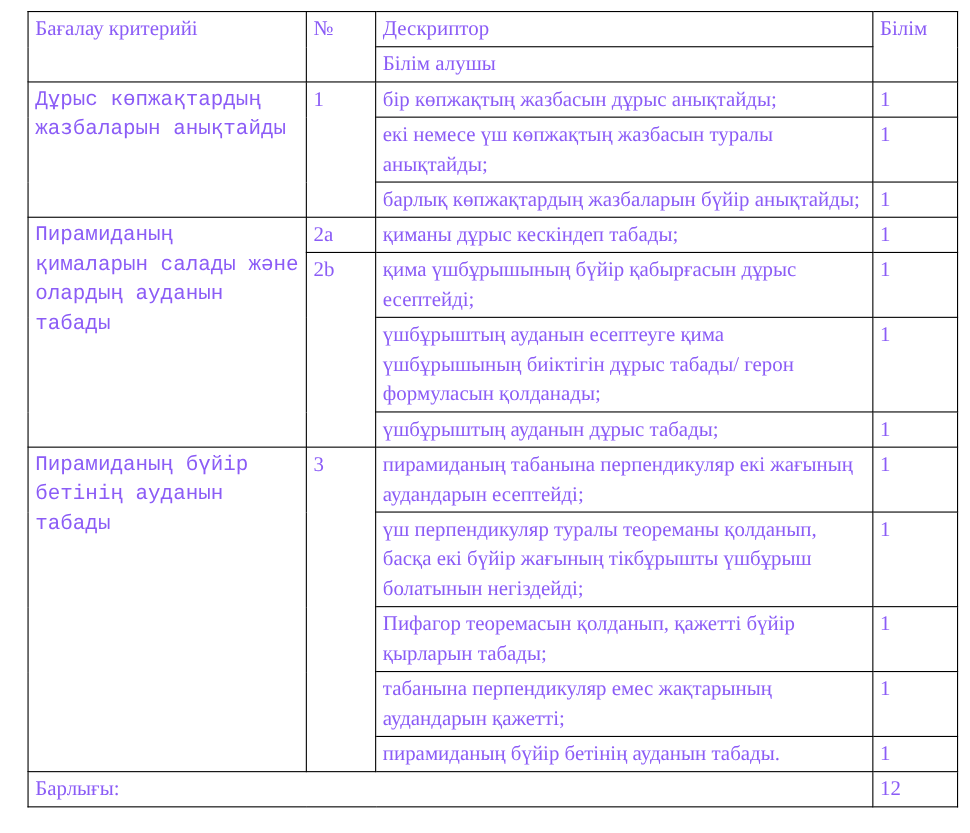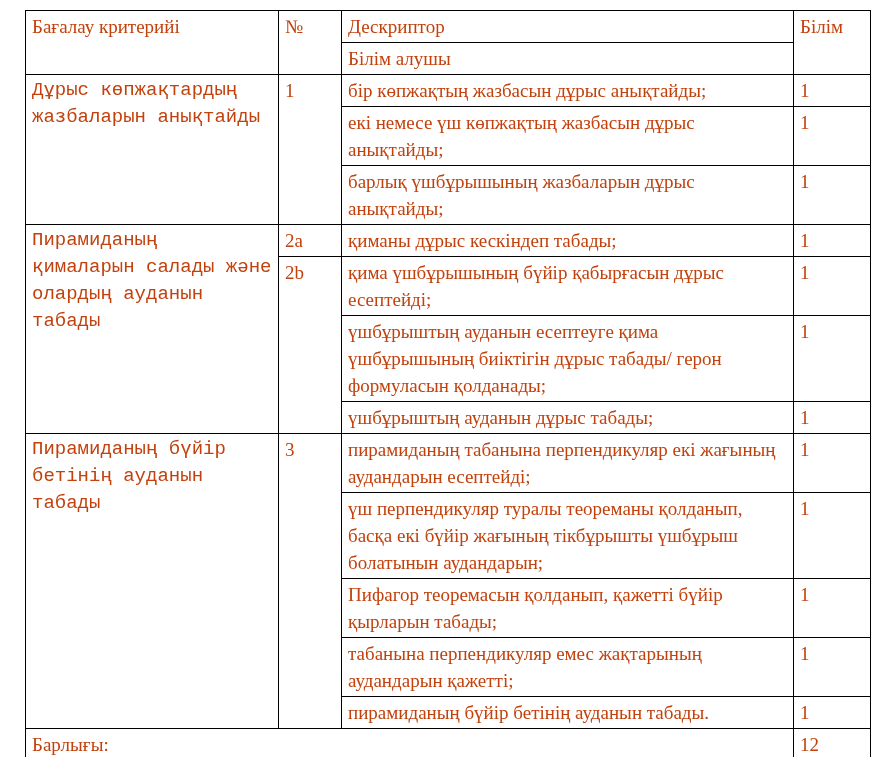--- a/index.html
+++ b/index.html
@@ -10,21 +10,21 @@
     height: 757px;
     overflow: hidden;
   }
   .page {
     box-sizing: border-box;
     width: 882px;
     height: 757px;
     padding: 10px 12px 0 25px;
     background: #ffffff;
     font-family: "Liberation Serif", "DejaVu Serif", serif;
-    color: #c2410c;
+    color: #8b5cf6;
   }
   table.rubric {
     border-collapse: collapse;
     table-layout: fixed;
     width: 845px;
     font-size: 19px;
     line-height: 27px;
   }
   table.rubric col.c-criterion { width: 253px; }
   table.rubric col.c-number    { width: 63px;  }
@@ -102,25 +102,25 @@
     <tbody>
 
       <tr>
         <td class="crit" rowspan="3">Дұрыс көпжақтардың
 жазбаларын анықтайды</td>
         <td class="no" rowspan="3">1</td>
         <td class="desc">бір көпжақтың жазбасын дұрыс анықтайды;</td>
         <td class="score">1</td>
       </tr>
       <tr>
-        <td class="desc">екі немесе үш көпжақтың жазбасын дұрыс анықтайды;</td>
+        <td class="desc">екі немесе үш көпжақтың жазбасын туралы анықтайды;</td>
         <td class="score">1</td>
       </tr>
       <tr>
-        <td class="desc">барлық үшбұрышының жазбаларын дұрыс анықтайды;</td>
+        <td class="desc">барлық көпжақтардың жазбаларын бүйір анықтайды;</td>
         <td class="score">1</td>
       </tr>
 
       <tr>
         <td class="crit" rowspan="4">Пирамиданың
 қималарын салады және
 олардың ауданын табады</td>
         <td class="no">2a</td>
         <td class="desc">қиманы дұрыс кескіндеп табады;</td>
         <td class="score">1</td>
@@ -140,21 +140,21 @@
       </tr>
 
       <tr>
         <td class="crit" rowspan="5">Пирамиданың бүйір
 бетінің ауданын табады</td>
         <td class="no" rowspan="5">3</td>
         <td class="desc">пирамиданың табанына перпендикуляр екі жағының аудандарын есептейді;</td>
         <td class="score">1</td>
       </tr>
       <tr>
-        <td class="desc">үш перпендикуляр туралы теореманы қолданып, басқа екі бүйір жағының тікбұрышты үшбұрыш болатынын аудандарын;</td>
+        <td class="desc">үш перпендикуляр туралы теореманы қолданып, басқа екі бүйір жағының тікбұрышты үшбұрыш болатынын негіздейді;</td>
         <td class="score">1</td>
       </tr>
       <tr>
         <td class="desc">Пифагор теоремасын қолданып, қажетті бүйір қырларын табады;</td>
         <td class="score">1</td>
       </tr>
       <tr>
         <td class="desc">табанына перпендикуляр емес жақтарының аудандарын қажетті;</td>
         <td class="score">1</td>
       </tr>

